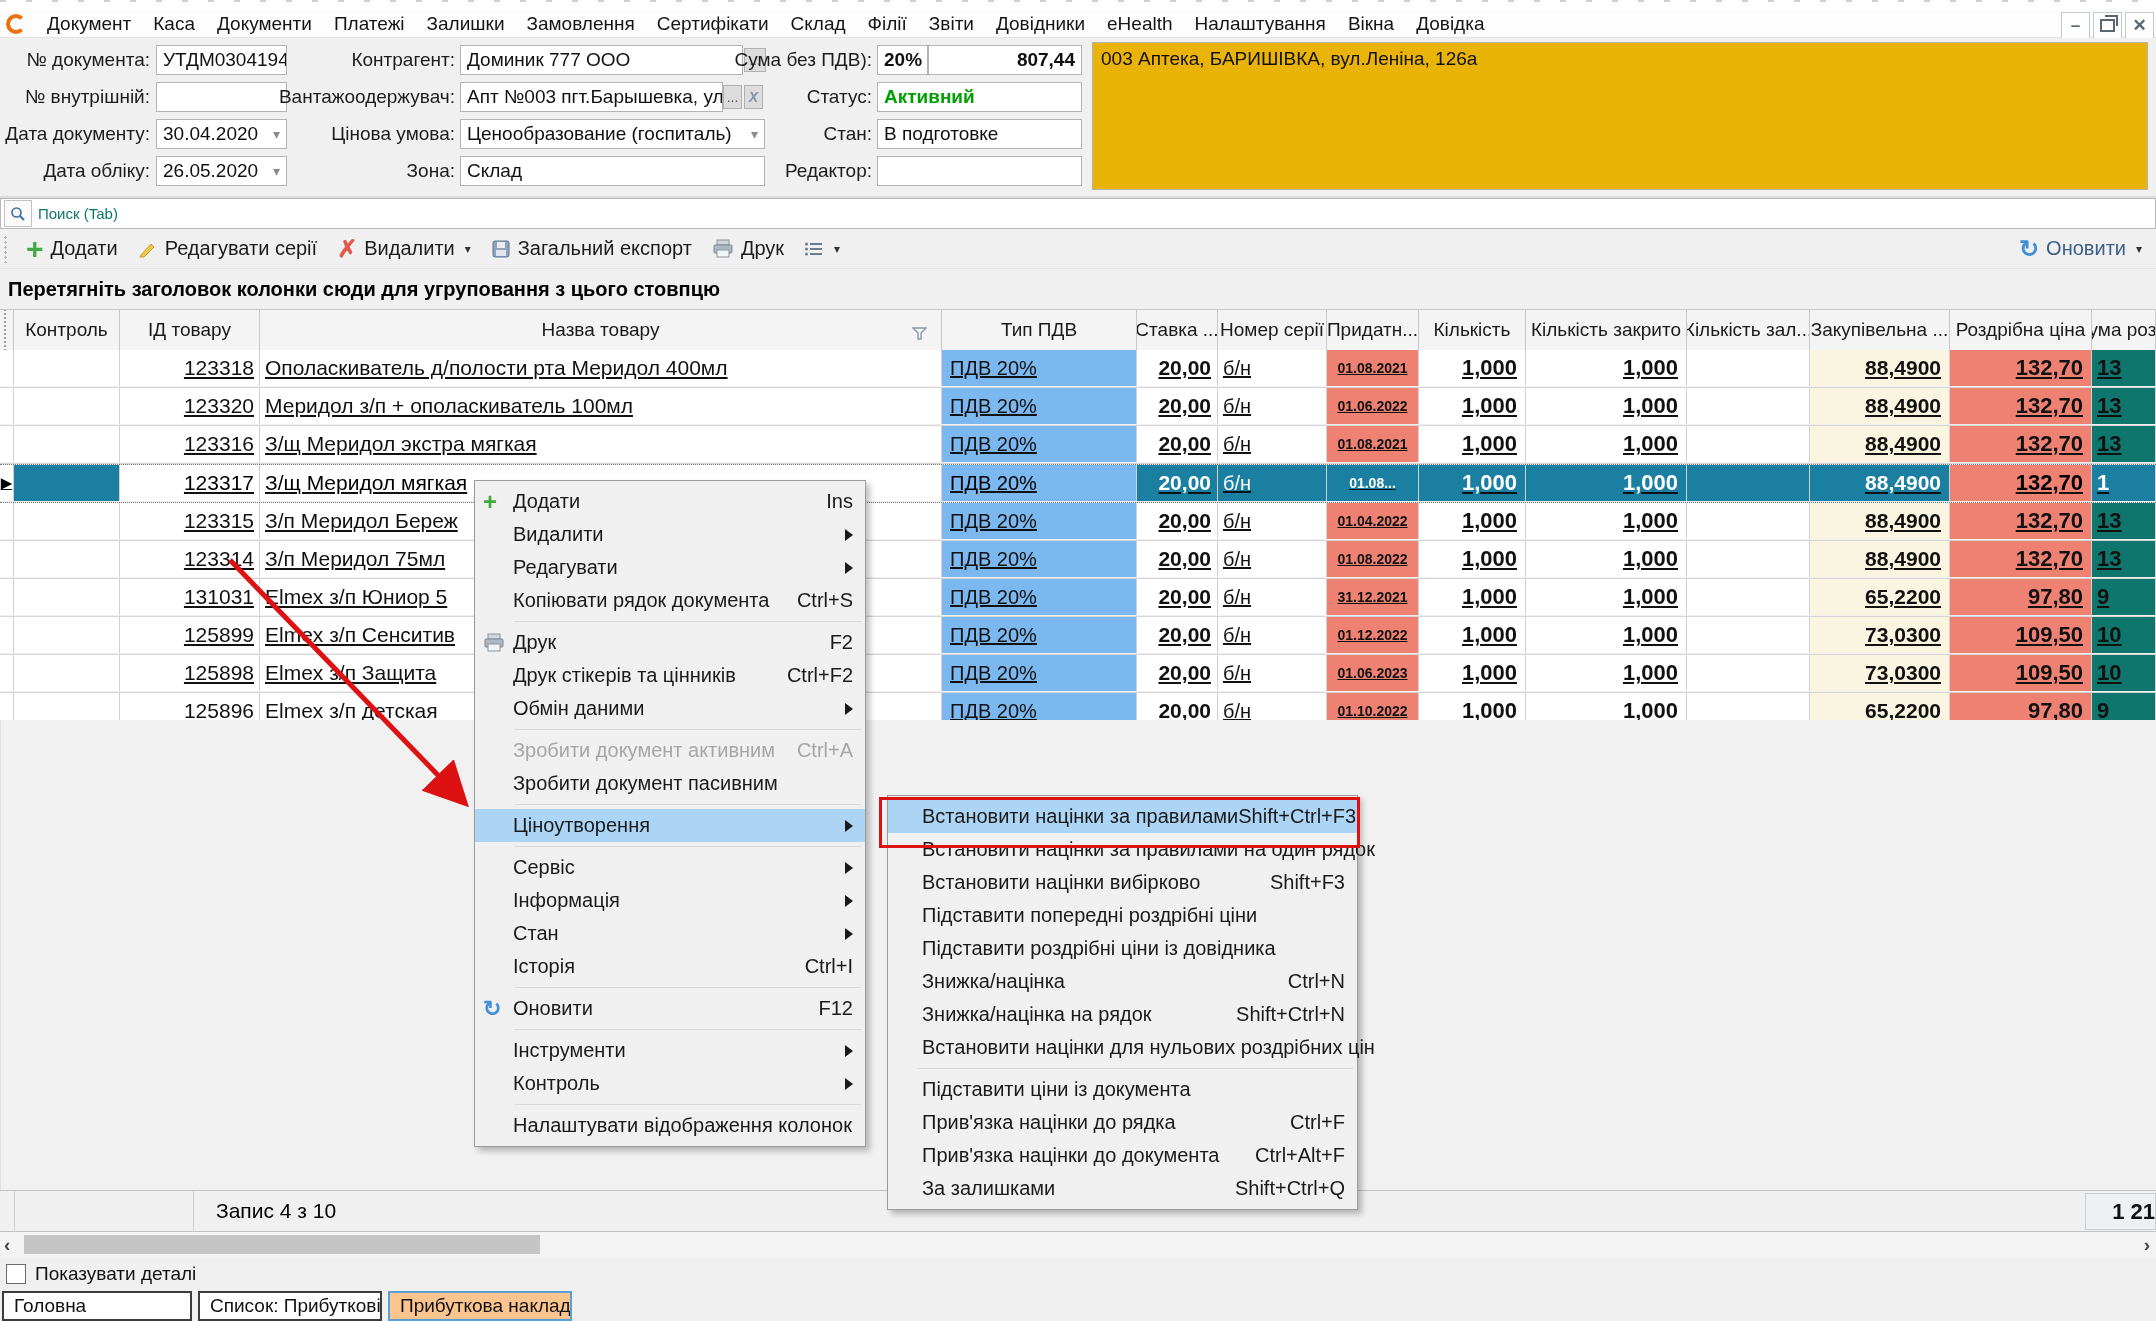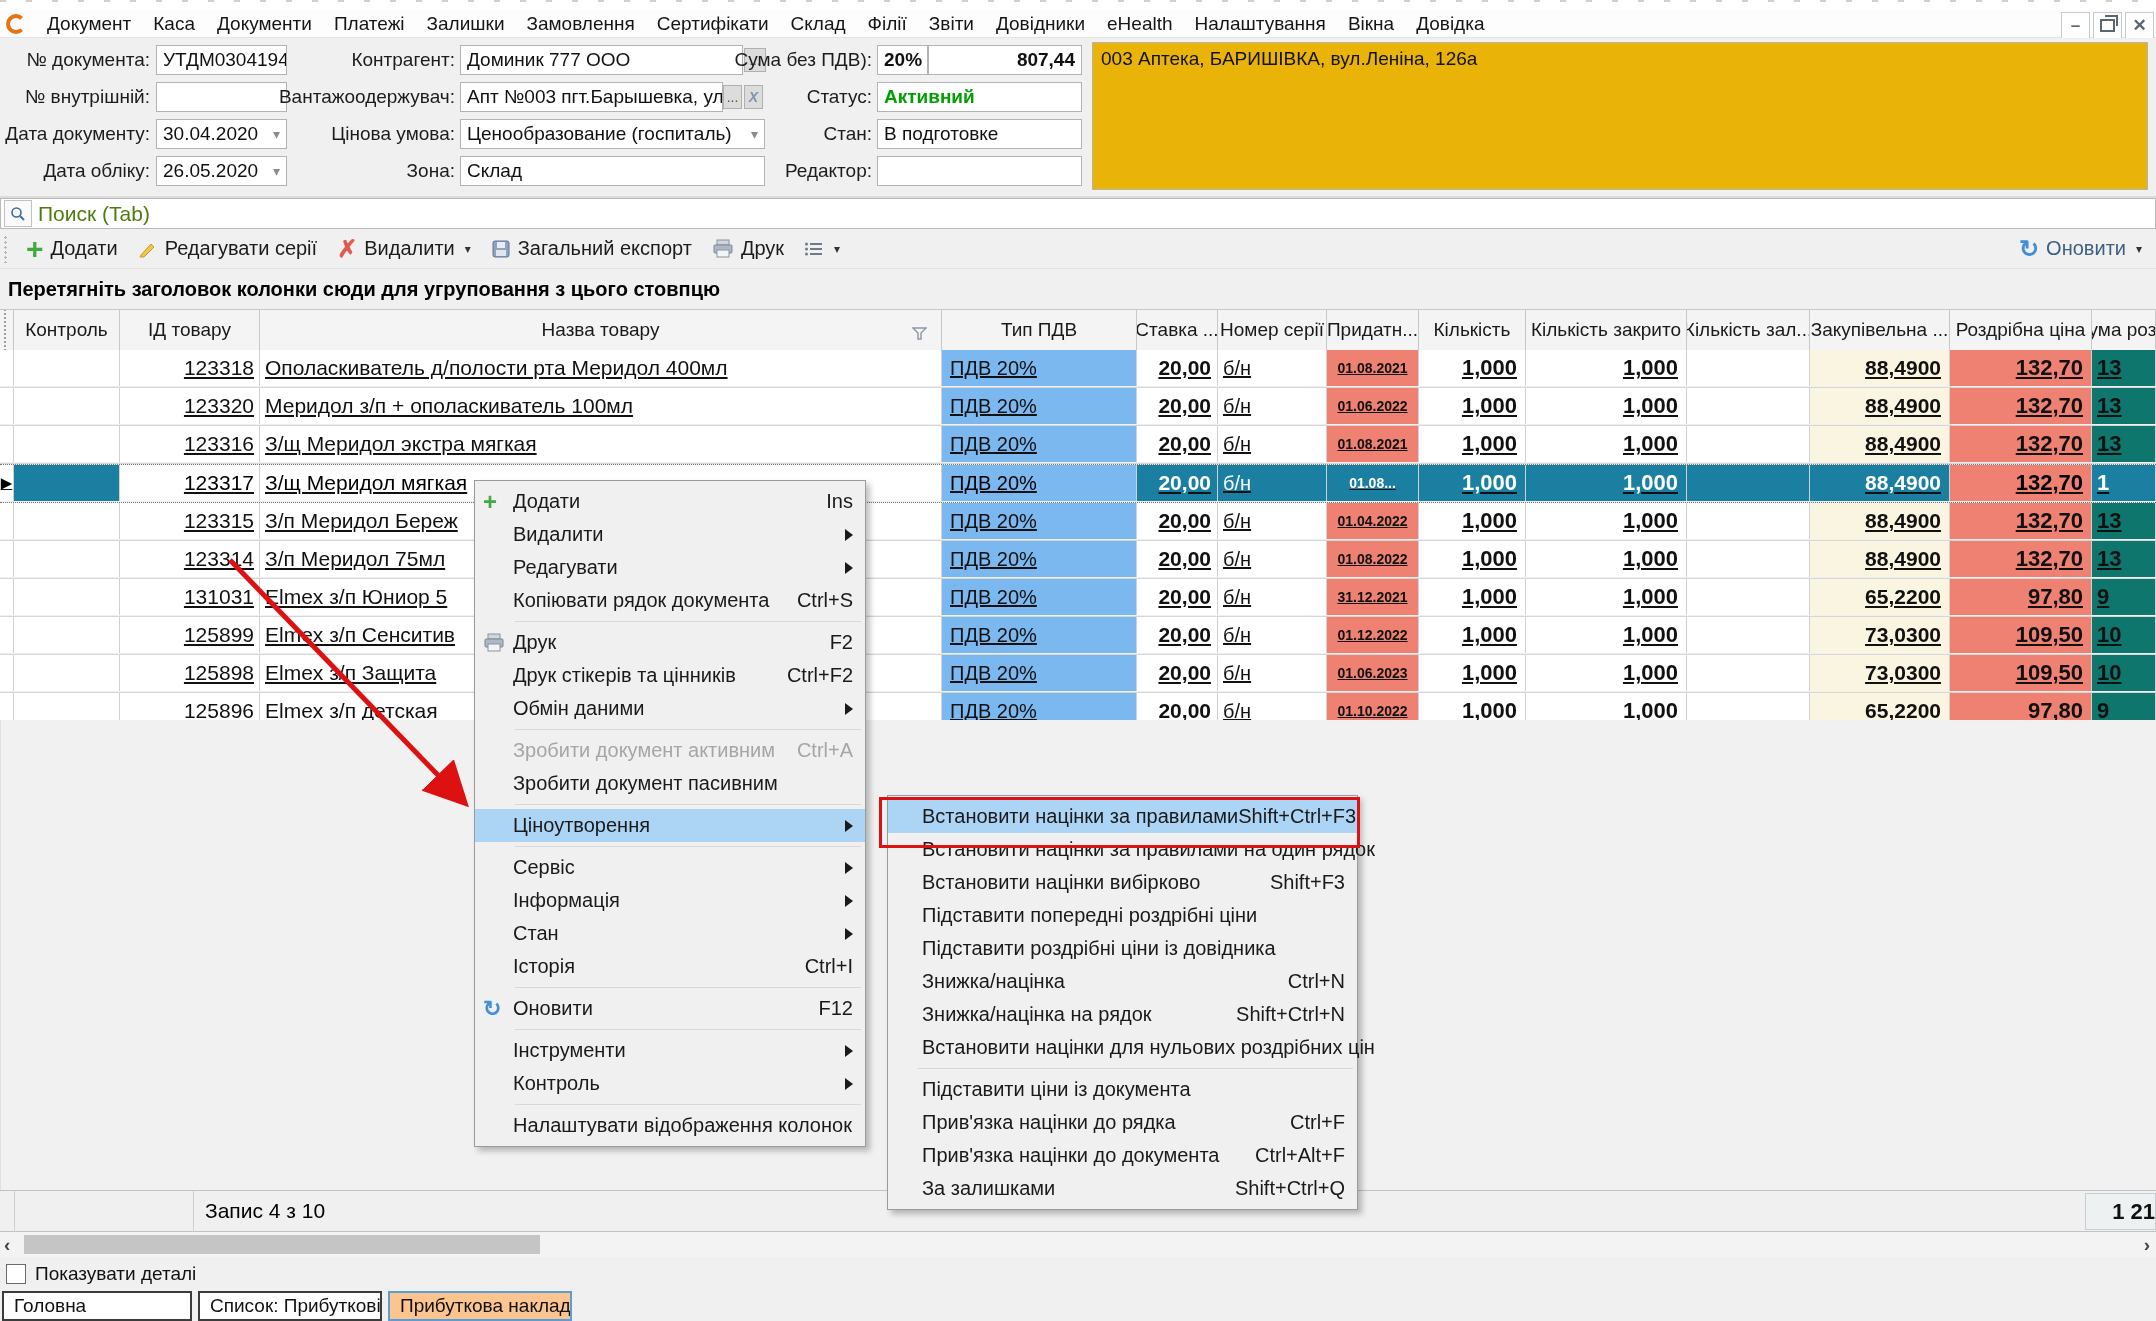--- a/index.html
+++ b/index.html
@@ -24,21 +24,21 @@
   .chev{margin-left:auto;color:#8b8b8b;font-size:14px;}
   .dotbtn{position:absolute;top:3px;width:22px;height:24px;background:#dcdcdc;border:1px solid #b0b0b0;color:#555;font-size:14px;display:flex;align-items:center;justify-content:center;box-sizing:border-box;}
   .xbtn{color:#7e93ad;font-style:italic;font-weight:bold;}
   .addrpanel{left:1092px;top:4px;width:1056px;height:148px;background:#eab308;border:1px solid #b3b3b3;font-size:19px;padding:5px 8px;box-sizing:border-box;}
   .green{color:#00a000;font-weight:bold;}
   .bold{font-weight:bold;}
 
   
   .searchbar{left:0;top:198px;width:2156px;height:31px;background:#fff;border:1px solid #b9b9b9;display:flex;align-items:center;}
   .magbox{width:26px;height:25px;border:1px solid #c2c2c2;margin:0 6px 0 3px;display:flex;align-items:center;justify-content:center;background:#fafafa;}
-  .searchph{color:#4d7c0f;font-size:21px;}
+  .searchph{color:#0f766e;font-size:15px;}
   .toolbar{left:0;top:229px;width:2156px;height:40px;background:#f0f0f0;display:flex;align-items:center;border-bottom:1px solid #e4e4e4;}
   .grip{width:5px;height:28px;margin:0 8px 0 3px;background-image:radial-gradient(#b5b5b5 1.2px,transparent 1.3px);background-size:5px 5px;}
   .tbtn{display:flex;align-items:center;gap:7px;font-size:20px;color:#1c1c1c;padding:0 10px;white-space:nowrap;}
   .caret{font-size:12px;color:#333;margin-left:3px;}
   .plusico{color:#41ab41;font-size:30px;font-weight:bold;line-height:20px;}
   .xico{color:#e05a4e;font-size:24px;font-weight:bold;}
   .refresh-right{margin-left:auto;color:#3c5f86;padding-right:14px;}
   .refico{color:#4390d8;font-size:24px;font-weight:bold;}
   .grouphint{left:0;top:269px;width:2156px;height:41px;background:#f0f0f0;display:flex;align-items:center;padding-left:8px;font-size:20px;font-weight:bold;color:#000;border-bottom:1px solid #c8c8c8;}
 
@@ -82,21 +82,21 @@
   .mi.dis,.mi.dis .ms{color:#a6a6a6;}
   .mi.hl{background:#abd4f5;}
   .msep{height:1px;background:#d8d8d8;margin:4px 4px 4px 40px;}
   .smenu .msep{margin-left:30px;}
   .redrect{left:879px;top:797px;width:481px;height:51px;border:3px solid #dd1111;z-index:50;pointer-events:none;}
   .arrowsvg{left:0;top:0;z-index:55;pointer-events:none;}
 
   
   .statusbar{left:0;top:1190px;width:2156px;height:42px;background:#f0f0f0;border-top:1px solid #c2c2c2;border-bottom:1px solid #c2c2c2;}
   .sbdiv{position:absolute;top:0;width:1px;height:42px;background:#cfcfcf;}
-  .sbrecord{position:absolute;left:205px;top:8px;font-size:21px;color:#000;}
+  .sbrecord{position:absolute;left:216px;top:8px;font-size:21px;color:#000;}
   .sbtotal{position:absolute;left:2085px;top:2px;width:71px;height:37px;background:#edf1f2;border:1px solid #c6ced2;font-size:22px;font-weight:bold;display:flex;align-items:center;justify-content:flex-end;padding-left:4px;box-sizing:border-box;overflow:hidden;}
   .hscroll{left:0;top:1232px;width:2156px;height:25px;background:#f3f3f3;}
   .harrow{position:absolute;top:2px;font-size:19px;color:#444;font-weight:bold;}
   .hthumb{position:absolute;left:24px;top:3px;width:516px;height:19px;background:#c5c5c5;}
   .detailsrow{left:0;top:1257px;width:2156px;height:34px;background:#f0f0f0;display:flex;align-items:center;}
   .cbx{width:18px;height:18px;background:#fff;border:1px solid #6b6b6b;margin:0 9px 0 6px;}
   .cbxlabel{font-size:19px;color:#111;}
   .tabsrow{left:0;top:1291px;width:2156px;height:30px;background:#f0f0f0;display:flex;align-items:stretch;gap:6px;padding-left:2px;box-sizing:border-box;}
   .tab{border:2px solid #3c3c3c;background:#fff;font-size:19px;display:flex;align-items:center;padding:0 10px;white-space:nowrap;overflow:hidden;box-sizing:border-box;}
   .tab.active{background:#fcc48e;border:2px solid #5a9fd4;}

